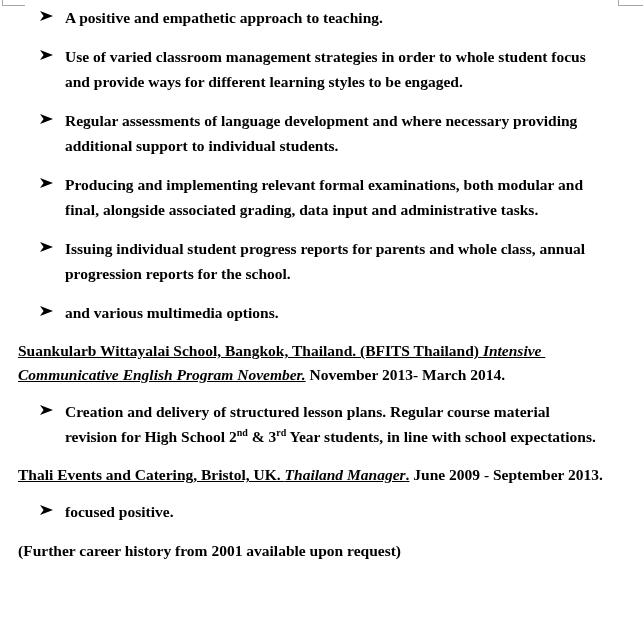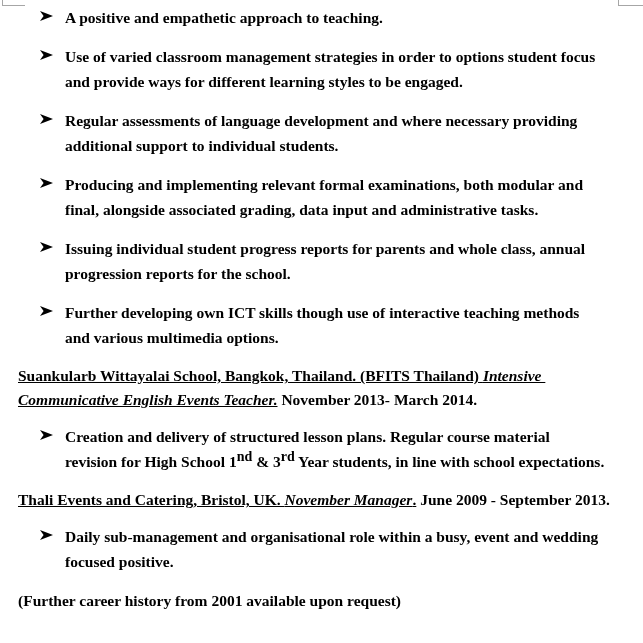--- a/index.html
+++ b/index.html
@@ -42,21 +42,21 @@
   .line {
     font-size: 15.5px;
     line-height: 25px;
     white-space: pre;
   }
   .block.heading .line { line-height: 24px; }
   .seg.u { text-decoration: underline; }
   .seg.i { font-style: italic; margin-top: 16px; }
   .seg.sup {
     vertical-align: super;
-    font-size: 14px;
+    font-size: 10px;
     line-height: 0;
   }
 </style>
 </head>
 <body style="background: rgb(255, 255, 255); color: rgb(0, 0, 0);">
 
 <div class="crop-mark" style="left: 2px; top: 0px; width: 1px; height: 5px; background: rgb(166, 166, 166);"></div>
 <div class="crop-mark" style="left: 2px; top: 5px; width: 23px; height: 1px; background: rgb(166, 166, 166);"></div>
 <div class="crop-mark" style="left: 618px; top: 0px; width: 1px; height: 5px; background: rgb(166, 166, 166);"></div>
 <div class="crop-mark" style="left: 618px; top: 5px; width: 25px; height: 1px; background: rgb(166, 166, 166);"></div>
@@ -72,21 +72,21 @@
         <div class="line"><span class="seg">A positive and empathetic approach to teaching.</span></div>
       </span>
     </div>
     <div class="block bullet">
       <span class="bullet-marker">
         <svg width="13" height="10" viewBox="0 0 13 10">
           <path d="M0 0 L13 5 L0 10 L3.6 5 Z" fill="#000000"></path>
         </svg>
       </span>
       <span class="lines">
-        <div class="line"><span class="seg">Use of varied classroom management strategies in order to options student focus</span></div>
+        <div class="line"><span class="seg">Use of varied classroom management strategies in order to whole student focus</span></div>
         <div class="line"><span class="seg">and provide ways for different learning styles to be engaged.</span></div>
       </span>
     </div>
     <div class="block bullet">
       <span class="bullet-marker">
         <svg width="13" height="10" viewBox="0 0 13 10">
           <path d="M0 0 L13 5 L0 10 L3.6 5 Z" fill="#000000"></path>
         </svg>
       </span>
       <span class="lines">
@@ -116,49 +116,47 @@
         <div class="line"><span class="seg">progression reports for the school.</span></div>
       </span>
     </div>
     <div class="block bullet">
       <span class="bullet-marker">
         <svg width="13" height="10" viewBox="0 0 13 10">
           <path d="M0 0 L13 5 L0 10 L3.6 5 Z" fill="#000000"></path>
         </svg>
       </span>
       <span class="lines">
-        <div class="line"><span class="seg">Further developing own ICT skills though use of interactive teaching methods</span></div>
         <div class="line"><span class="seg">and various multimedia options.</span></div>
       </span>
     </div>
     <div class="block heading">
       <div class="line"><span class="seg u">Suankularb Wittayalai School, Bangkok, Thailand. (BFITS Thailand) </span><span class="seg u i">Intensive </span></div>
-      <div class="line"><span class="seg u i">Communicative English Events Teacher.</span><span class="seg"> November 2013- March 2014.</span></div>
+      <div class="line"><span class="seg u i">Communicative English Program November.</span><span class="seg"> November 2013- March 2014.</span></div>
     </div>
     <div class="block bullet">
       <span class="bullet-marker">
         <svg width="13" height="10" viewBox="0 0 13 10">
           <path d="M0 0 L13 5 L0 10 L3.6 5 Z" fill="#000000"></path>
         </svg>
       </span>
       <span class="lines">
         <div class="line"><span class="seg">Creation and delivery of structured lesson plans. Regular course material</span></div>
-        <div class="line"><span class="seg">revision for High School 1</span><span class="seg sup">nd</span><span class="seg"> &amp; 3</span><span class="seg sup">rd</span><span class="seg"> Year students, in line with school expectations.</span></div>
+        <div class="line"><span class="seg">revision for High School 2</span><span class="seg sup">nd</span><span class="seg"> &amp; 3</span><span class="seg sup">rd</span><span class="seg"> Year students, in line with school expectations.</span></div>
       </span>
     </div>
     <div class="block heading">
-      <div class="line"><span class="seg u">Thali Events and Catering, Bristol, UK. </span><span class="seg u i">November Manager</span><span class="seg u">.</span><span class="seg"> June 2009 - September 2013.</span></div>
+      <div class="line"><span class="seg u">Thali Events and Catering, Bristol, UK. </span><span class="seg u i">Thailand Manager</span><span class="seg u">.</span><span class="seg"> June 2009 - September 2013.</span></div>
     </div>
     <div class="block bullet">
       <span class="bullet-marker">
         <svg width="13" height="10" viewBox="0 0 13 10">
           <path d="M0 0 L13 5 L0 10 L3.6 5 Z" fill="#000000"></path>
         </svg>
       </span>
       <span class="lines">
-        <div class="line"><span class="seg">Daily sub-management and organisational role within a busy, event and wedding</span></div>
         <div class="line"><span class="seg">focused positive.</span></div>
       </span>
     </div>
     <div class="block paragraph">
       <div class="line"><span class="seg">(Further career history from 2001 available upon request)</span></div>
     </div>
   </div>
 
 </body></html>

